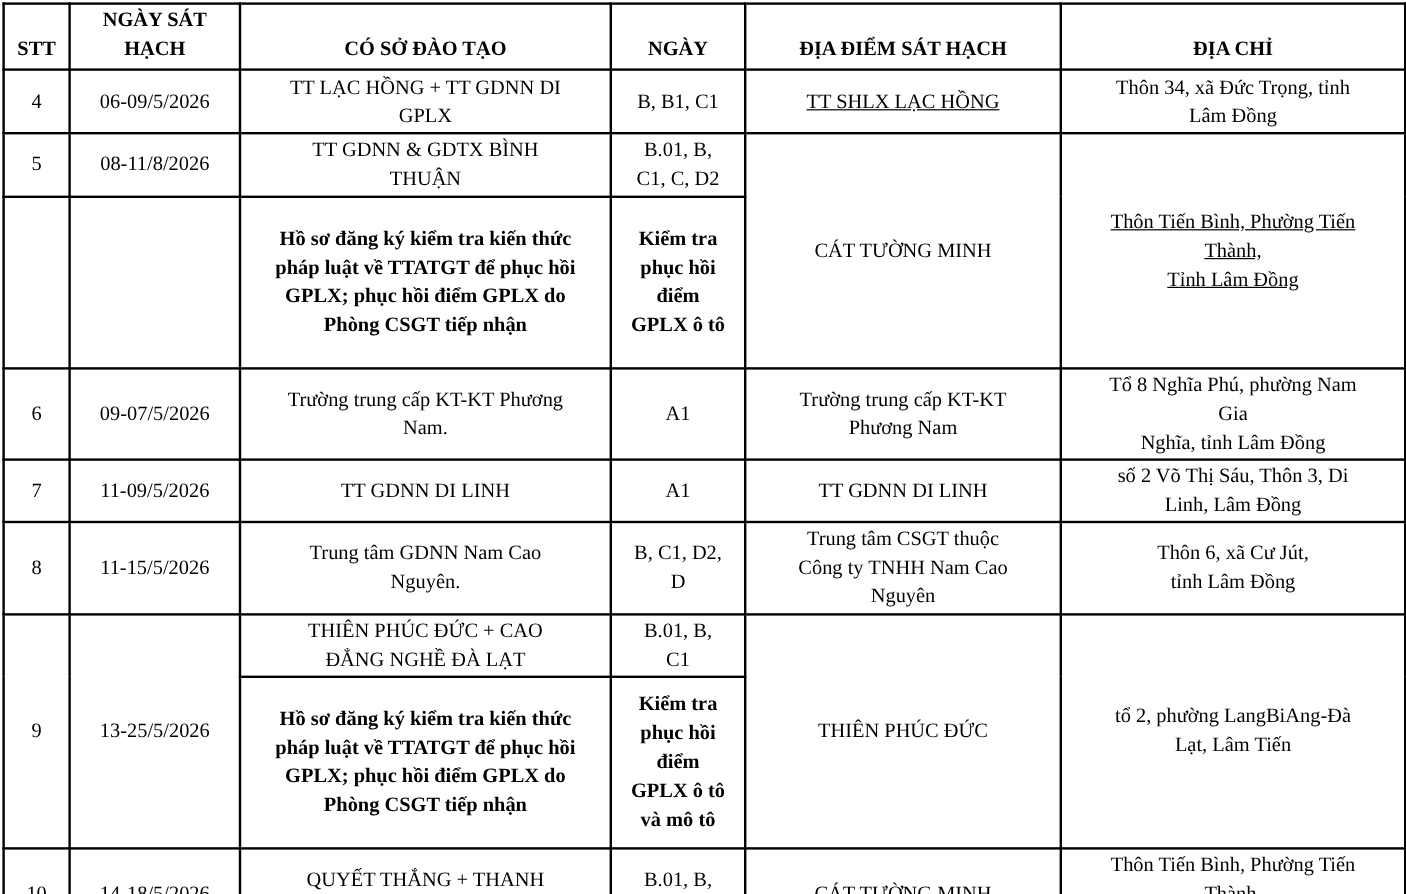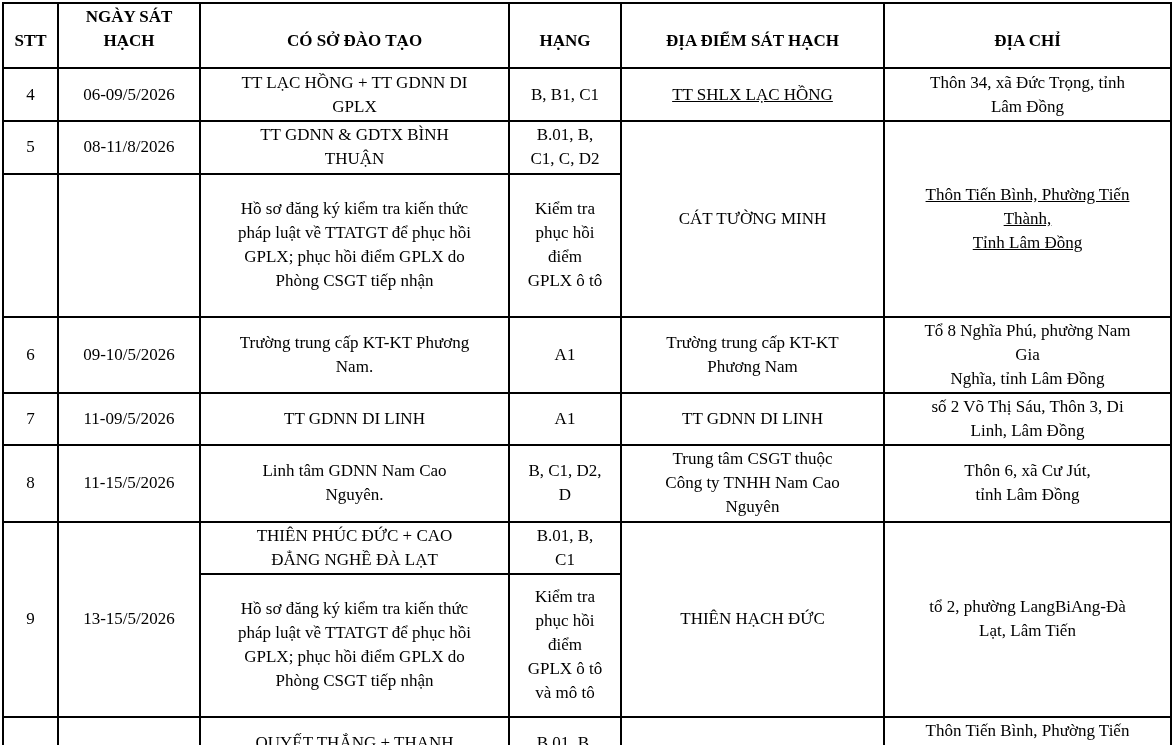--- a/index.html
+++ b/index.html
@@ -25,27 +25,27 @@
     vertical-align: middle;
     font-size: 17px;
     line-height: 1.42;
     padding: 1px 5px;
     white-space: pre-line;
     overflow: hidden;
   }
   table.sched th {
     font-weight: bold;
     vertical-align: bottom;
-    padding-bottom: 14px;
+    padding-bottom: 4px;
     white-space: normal;
   }
   
   .h53  { height: 53px; }
   .h42  { height: 42px; }
-  .h143 { height: 143px; }
+  .h143 { height: 143px; font-weight: bold; }
   .h68  { height: 68px; }
   .h52  { height: 52px; }
   .h63  { height: 63px; }
   
   td.vb { vertical-align: bottom; padding-bottom: 4px; text-decoration: underline; }
 </style>
 </head>
 <body>
 
 <table class="sched">
@@ -55,21 +55,21 @@
     <col style="width:309px">
     <col style="width:112px">
     <col style="width:263px">
     <col style="width:287px">
   </colgroup>
   <thead>
     <tr class="h53">
       <th>STT</th>
       <th>NGÀY SÁT HẠCH</th>
       <th>CÓ SỞ ĐÀO TẠO</th>
-      <th>HẠNG</th>
+      <th>NGÀY</th>
       <th>ĐỊA ĐIỂM SÁT HẠCH</th>
       <th>ĐỊA CHỈ</th>
     </tr>
   </thead>
   <tbody>
 
     <tr class="h53">
       <td>4</td>
       <td>06-09/5/2026</td>
       <td>TT LẠC HỒNG + TT GDNN DI
@@ -101,21 +101,21 @@
 GPLX; phục hồi điểm GPLX do
 Phòng CSGT tiếp nhận</td>
       <td>Kiểm tra
 phục hồi
 điểm
 GPLX ô tô</td>
     </tr>
 
     <tr class="h68">
       <td>6</td>
-      <td>09-10/5/2026</td>
+      <td>09-07/5/2026</td>
       <td>Trường trung cấp KT-KT Phương
 Nam.</td>
       <td>A1</td>
       <td>Trường trung cấp KT-KT
 Phương Nam</td>
       <td>Tổ 8 Nghĩa Phú, phường Nam
 Gia
 Nghĩa, tỉnh Lâm Đồng</td>
     </tr>
 
@@ -125,39 +125,39 @@
       <td>TT GDNN DI LINH</td>
       <td>A1</td>
       <td>TT GDNN DI LINH</td>
       <td>số 2 Võ Thị Sáu, Thôn 3, Di
 Linh, Lâm Đồng</td>
     </tr>
 
     <tr class="h63">
       <td>8</td>
       <td>11-15/5/2026</td>
-      <td>Linh tâm GDNN Nam Cao
+      <td>Trung tâm GDNN Nam Cao
 Nguyên.</td>
       <td>B, C1, D2,
 D</td>
       <td>Trung tâm CSGT thuộc
 Công ty TNHH Nam Cao
 Nguyên</td>
       <td>Thôn 6, xã Cư Jút,
 tỉnh Lâm Đồng</td>
     </tr>
 
     <tr class="h52">
       <td rowspan="2">9</td>
-      <td rowspan="2">13-15/5/2026</td>
+      <td rowspan="2">13-25/5/2026</td>
       <td>THIÊN PHÚC ĐỨC + CAO
 ĐẲNG NGHỀ ĐÀ LẠT</td>
       <td>B.01, B,
 C1</td>
-      <td rowspan="2">THIÊN HẠCH ĐỨC</td>
+      <td rowspan="2">THIÊN PHÚC ĐỨC</td>
       <td rowspan="2">tổ 2, phường LangBiAng-Đà
 Lạt, Lâm Tiến</td>
     </tr>
 
     <tr class="h143">
       <td>Hồ sơ đăng ký kiểm tra kiến thức
 pháp luật về TTATGT để phục hồi
 GPLX; phục hồi điểm GPLX do
 Phòng CSGT tiếp nhận</td>
       <td>Kiểm tra

